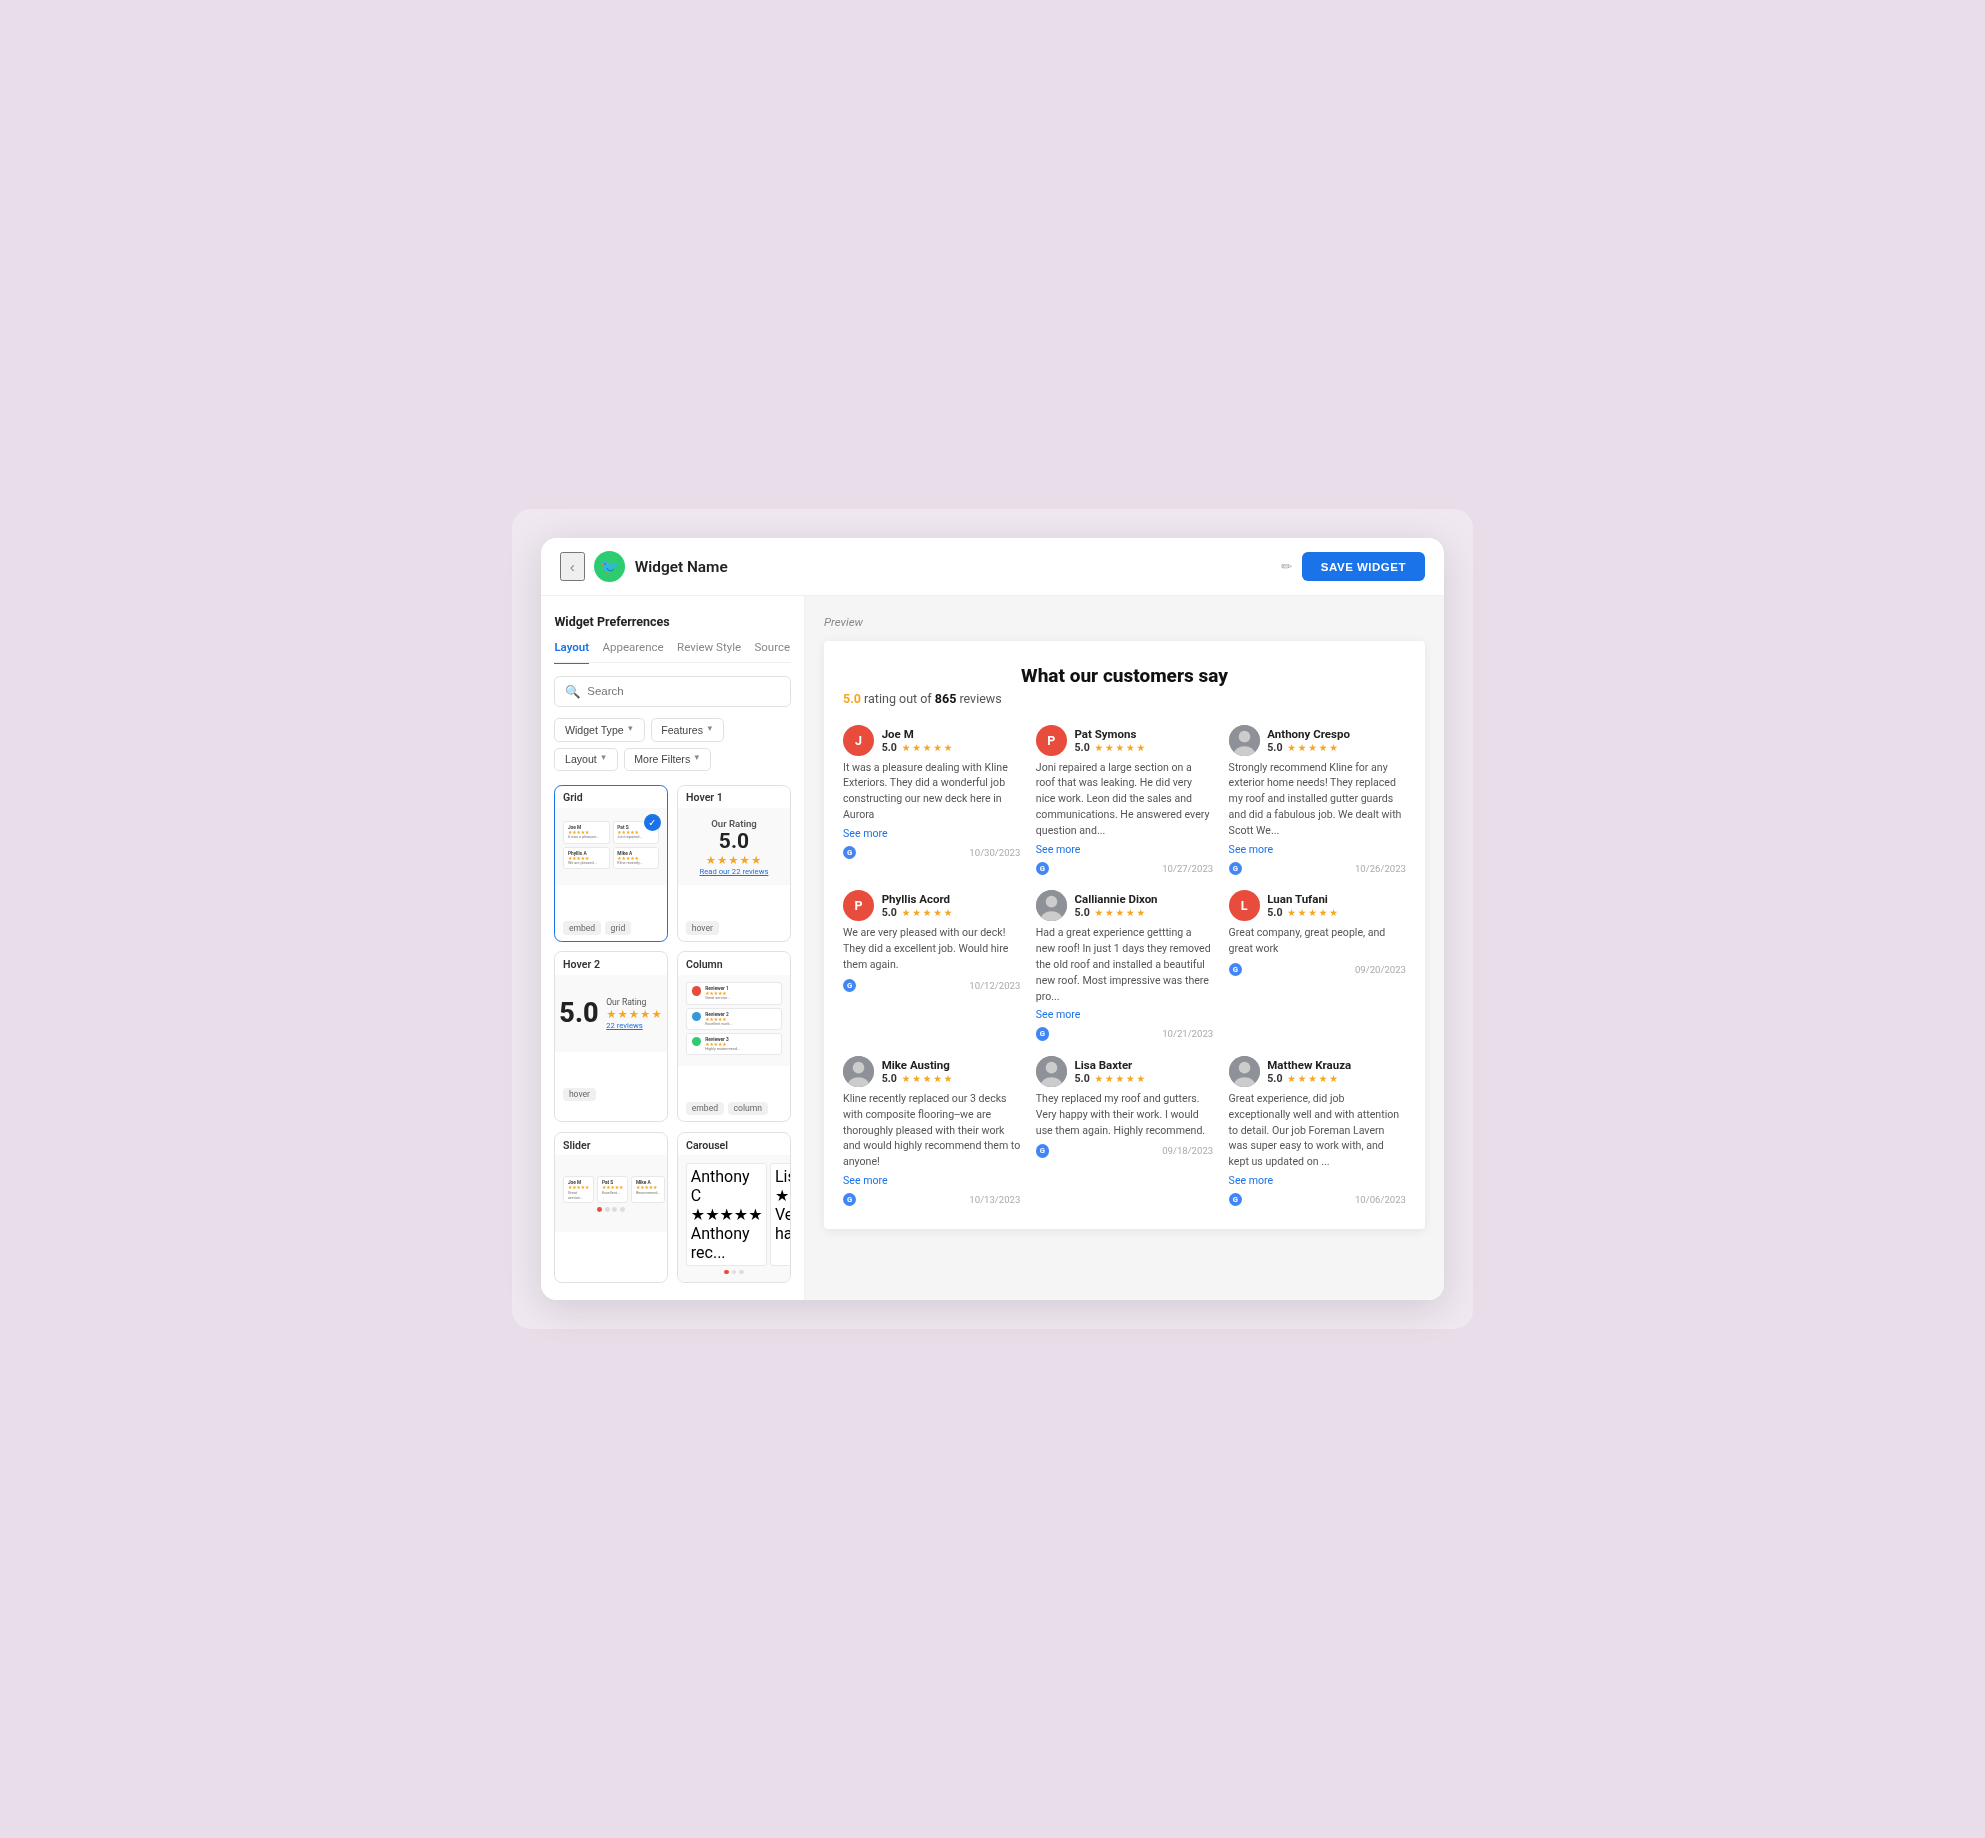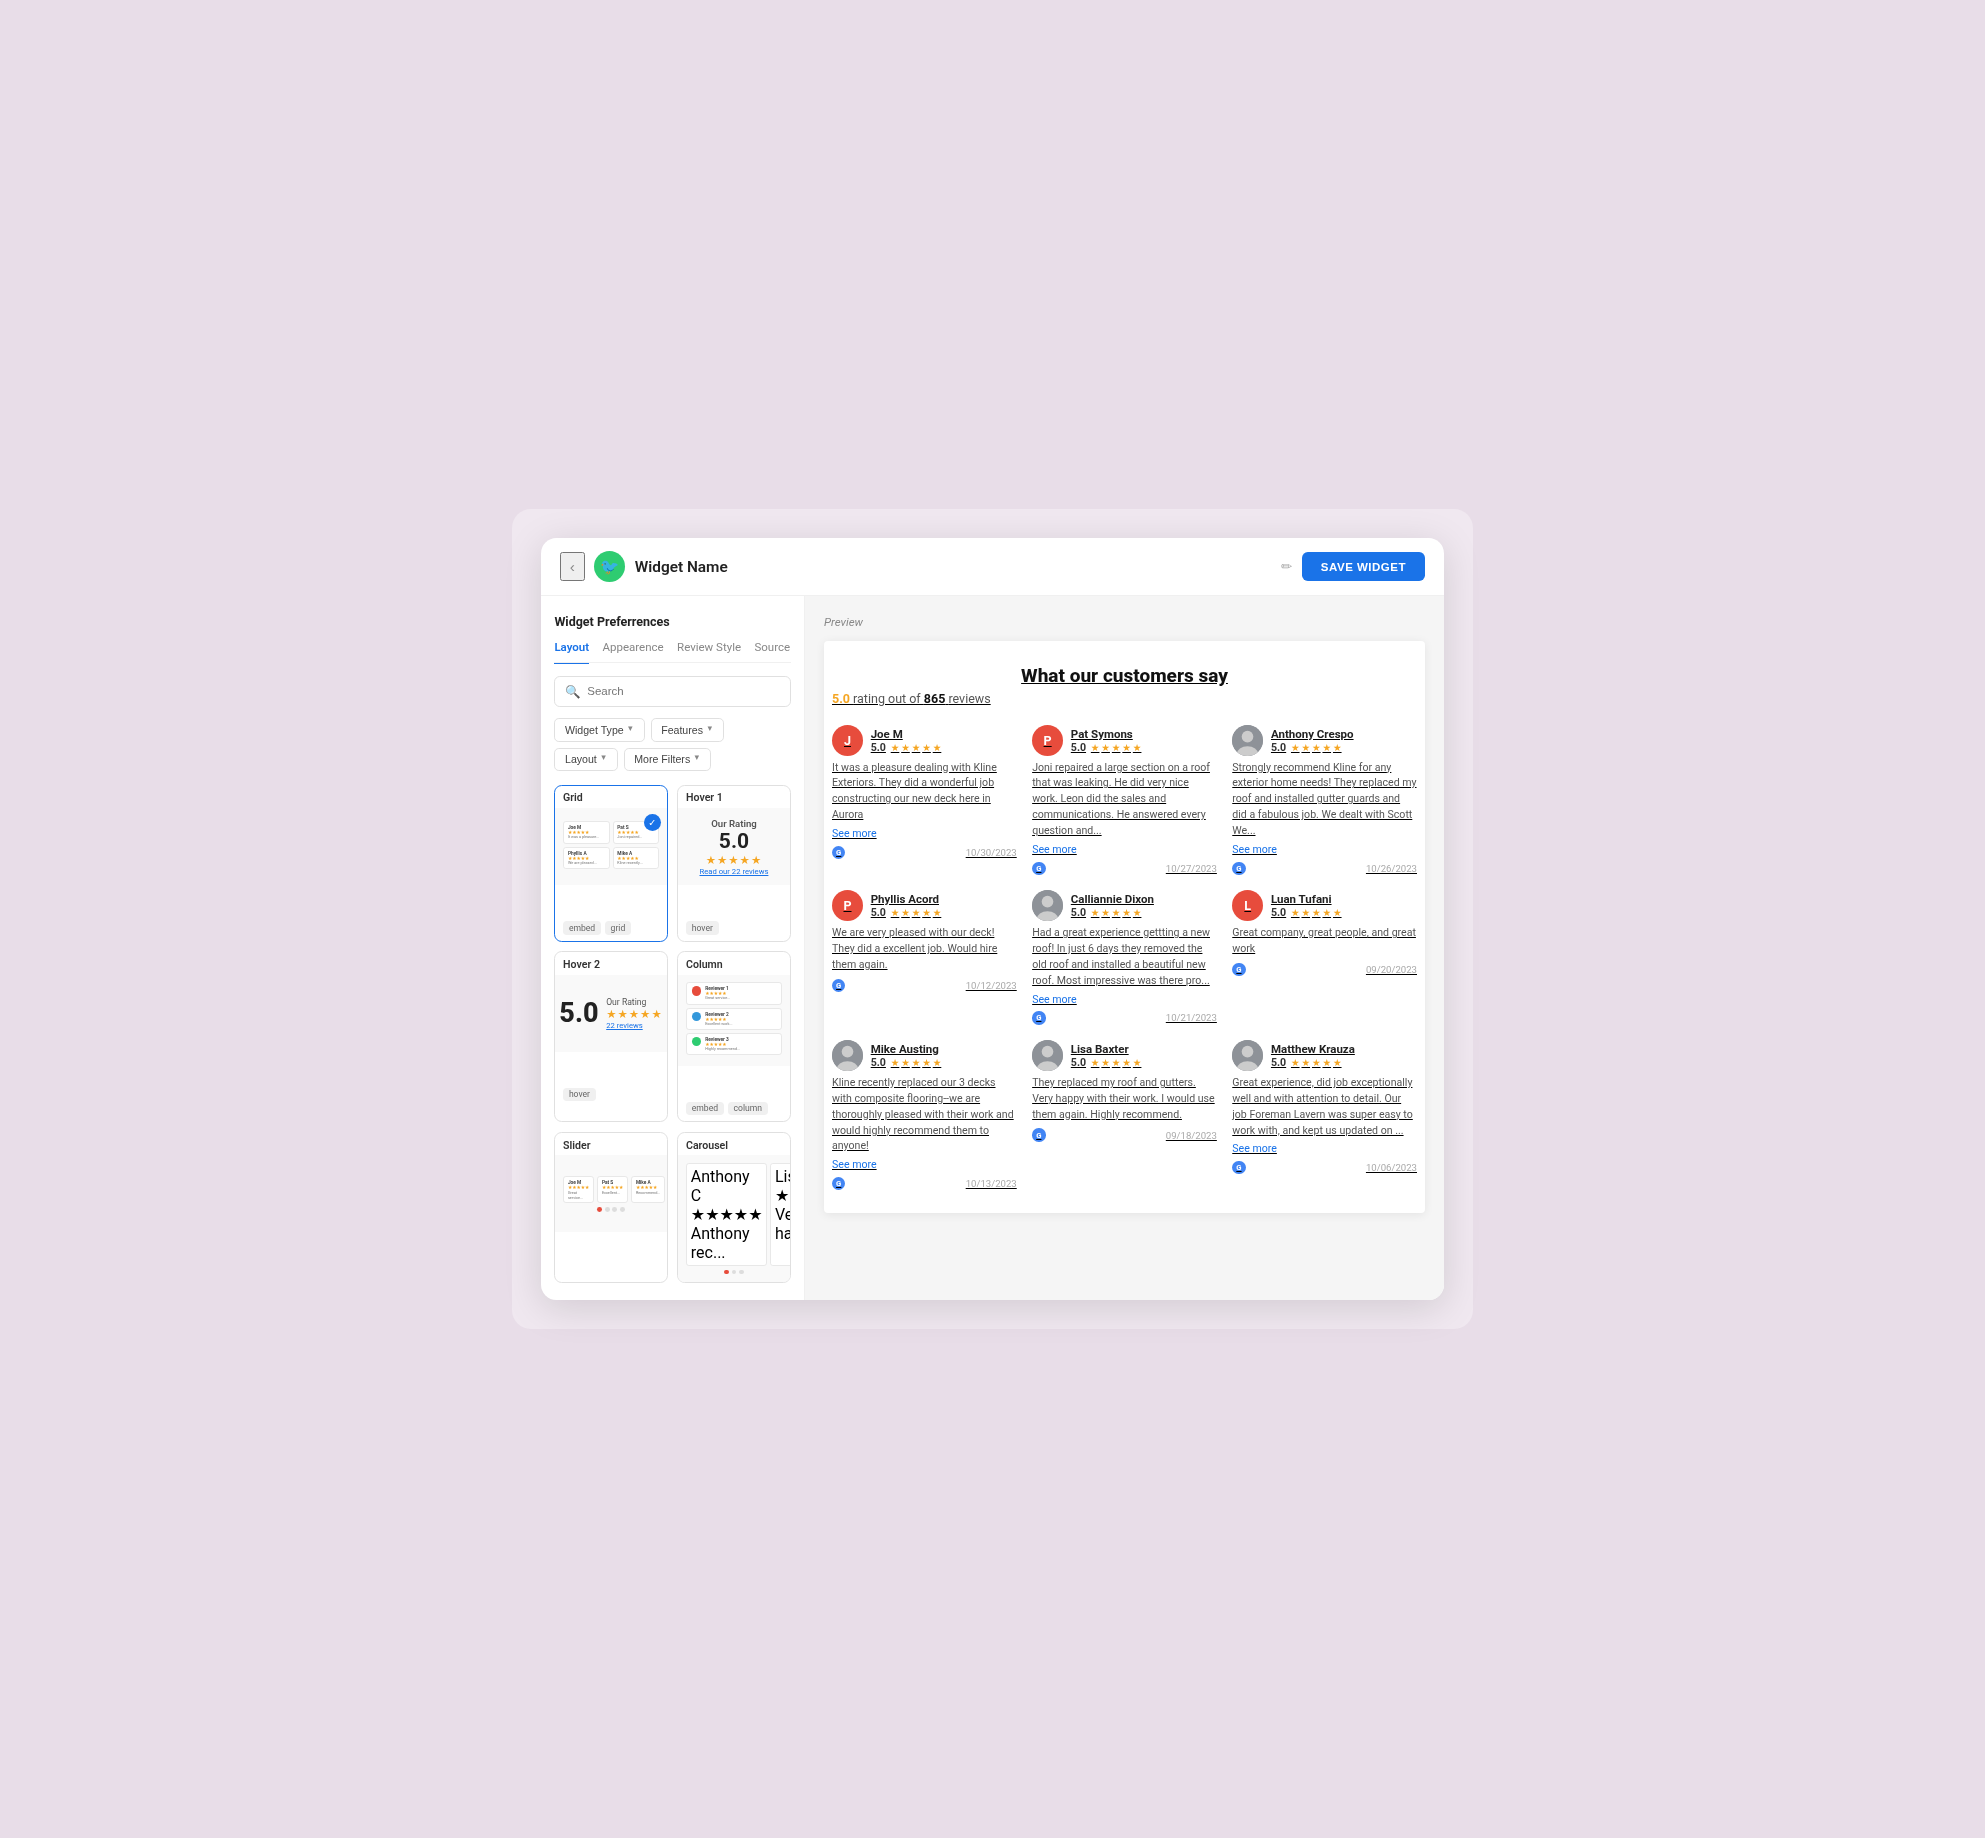--- a/index.html
+++ b/index.html
@@ -373,23 +373,22 @@
     }
     .preview-label {
       font-size: 11.5px;
       color: #888;
       margin-bottom: 11.5px;
       font-style: italic;
     }
     .preview-widget {
       background: #fff;
       border-radius: 4px;
-      padding: 23px 8px;
+      padding: 23px 19px;
       box-shadow: 0 1.9px 9.6px rgba(0,0,0,0.07);
-      text-decoration: underline;
     }
     .preview-heading {
       text-align: center;
       font-size: 19px;
       font-weight: 800;
       color: #111;
       margin-bottom: 3.8px;
     }
     .preview-rating-summary {
       text-align: left;
@@ -816,21 +815,21 @@
                   <div class="review-stars">
                     <span class="score">5.0</span>
                     <span class="star">★</span>
                       <span class="star">★</span>
                       <span class="star">★</span>
                       <span class="star">★</span>
                       <span class="star">★</span>
                   </div>
                 </div>
               </div>
-              <div class="review-text">Had a great experience gettting a new roof! In just 6 days they removed the old roof and installed a beautiful new roof. Most impressive was there pro...</div>
+              <div class="review-text">Had a great experience gettting a new roof! In just 1 days they removed the old roof and installed a beautiful new roof. Most impressive was there pro...</div>
               <div class="see-more">See more</div>
               <div class="review-footer">
                 <div class="g-icon">G</div>
                 <span class="review-date">10/21/2023</span>
               </div>
             </div>
 
             <div class="review-card">
               <div class="review-header">
                 <div class="review-avatar" style="background:#e74c3c;">L</div>

